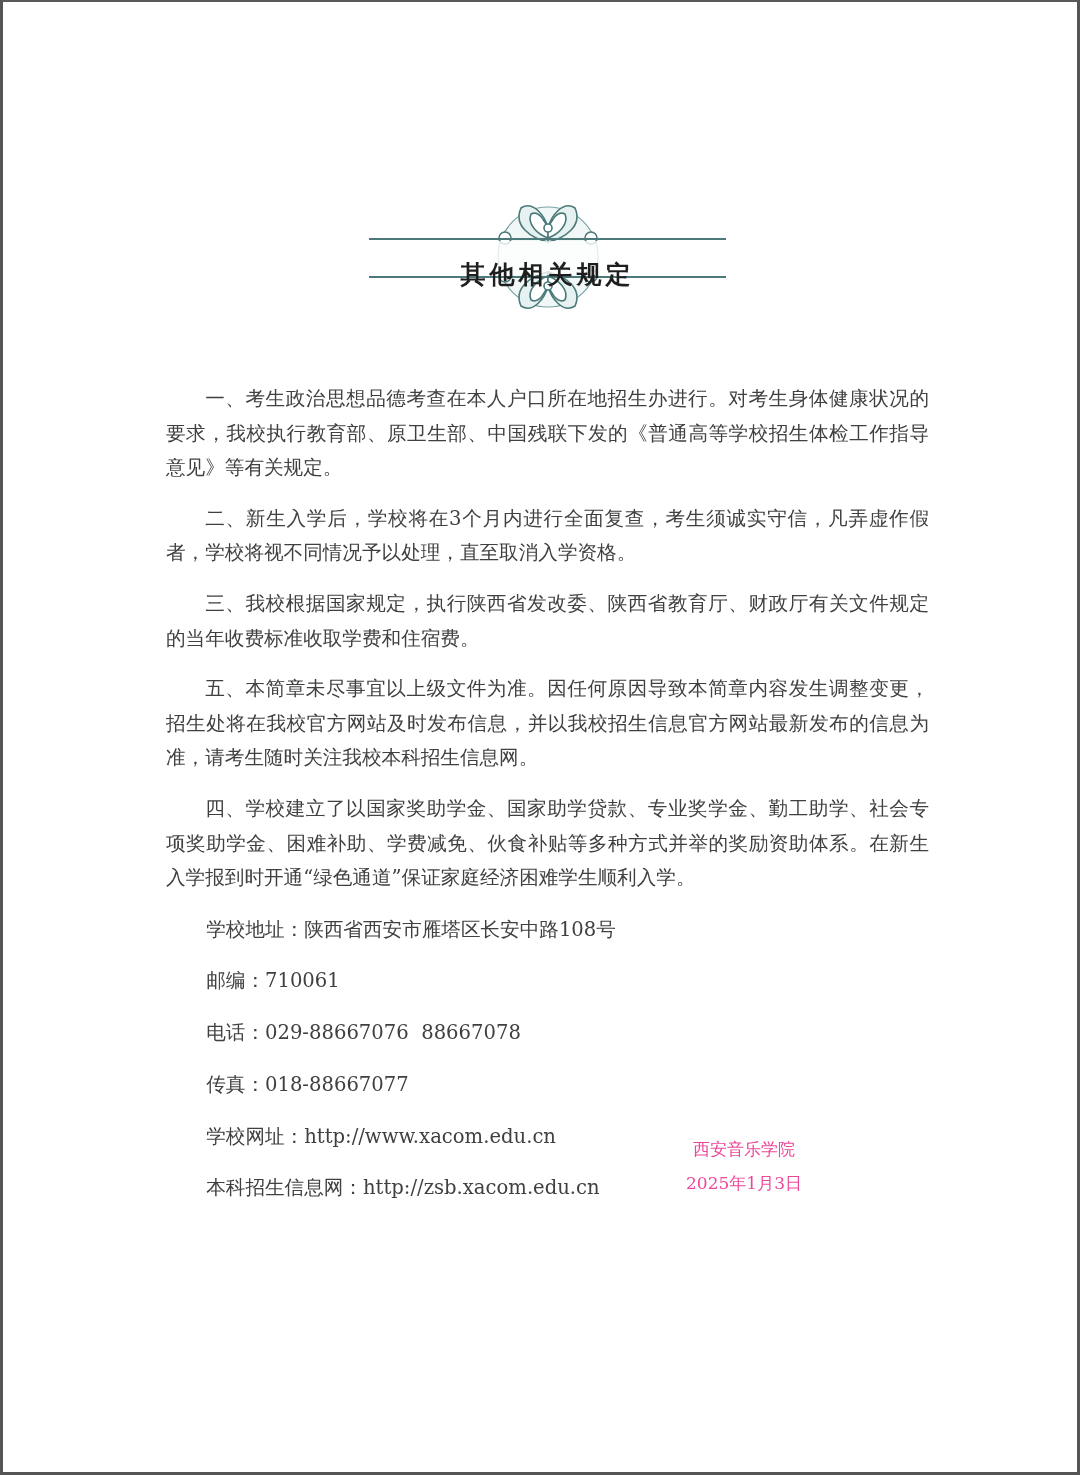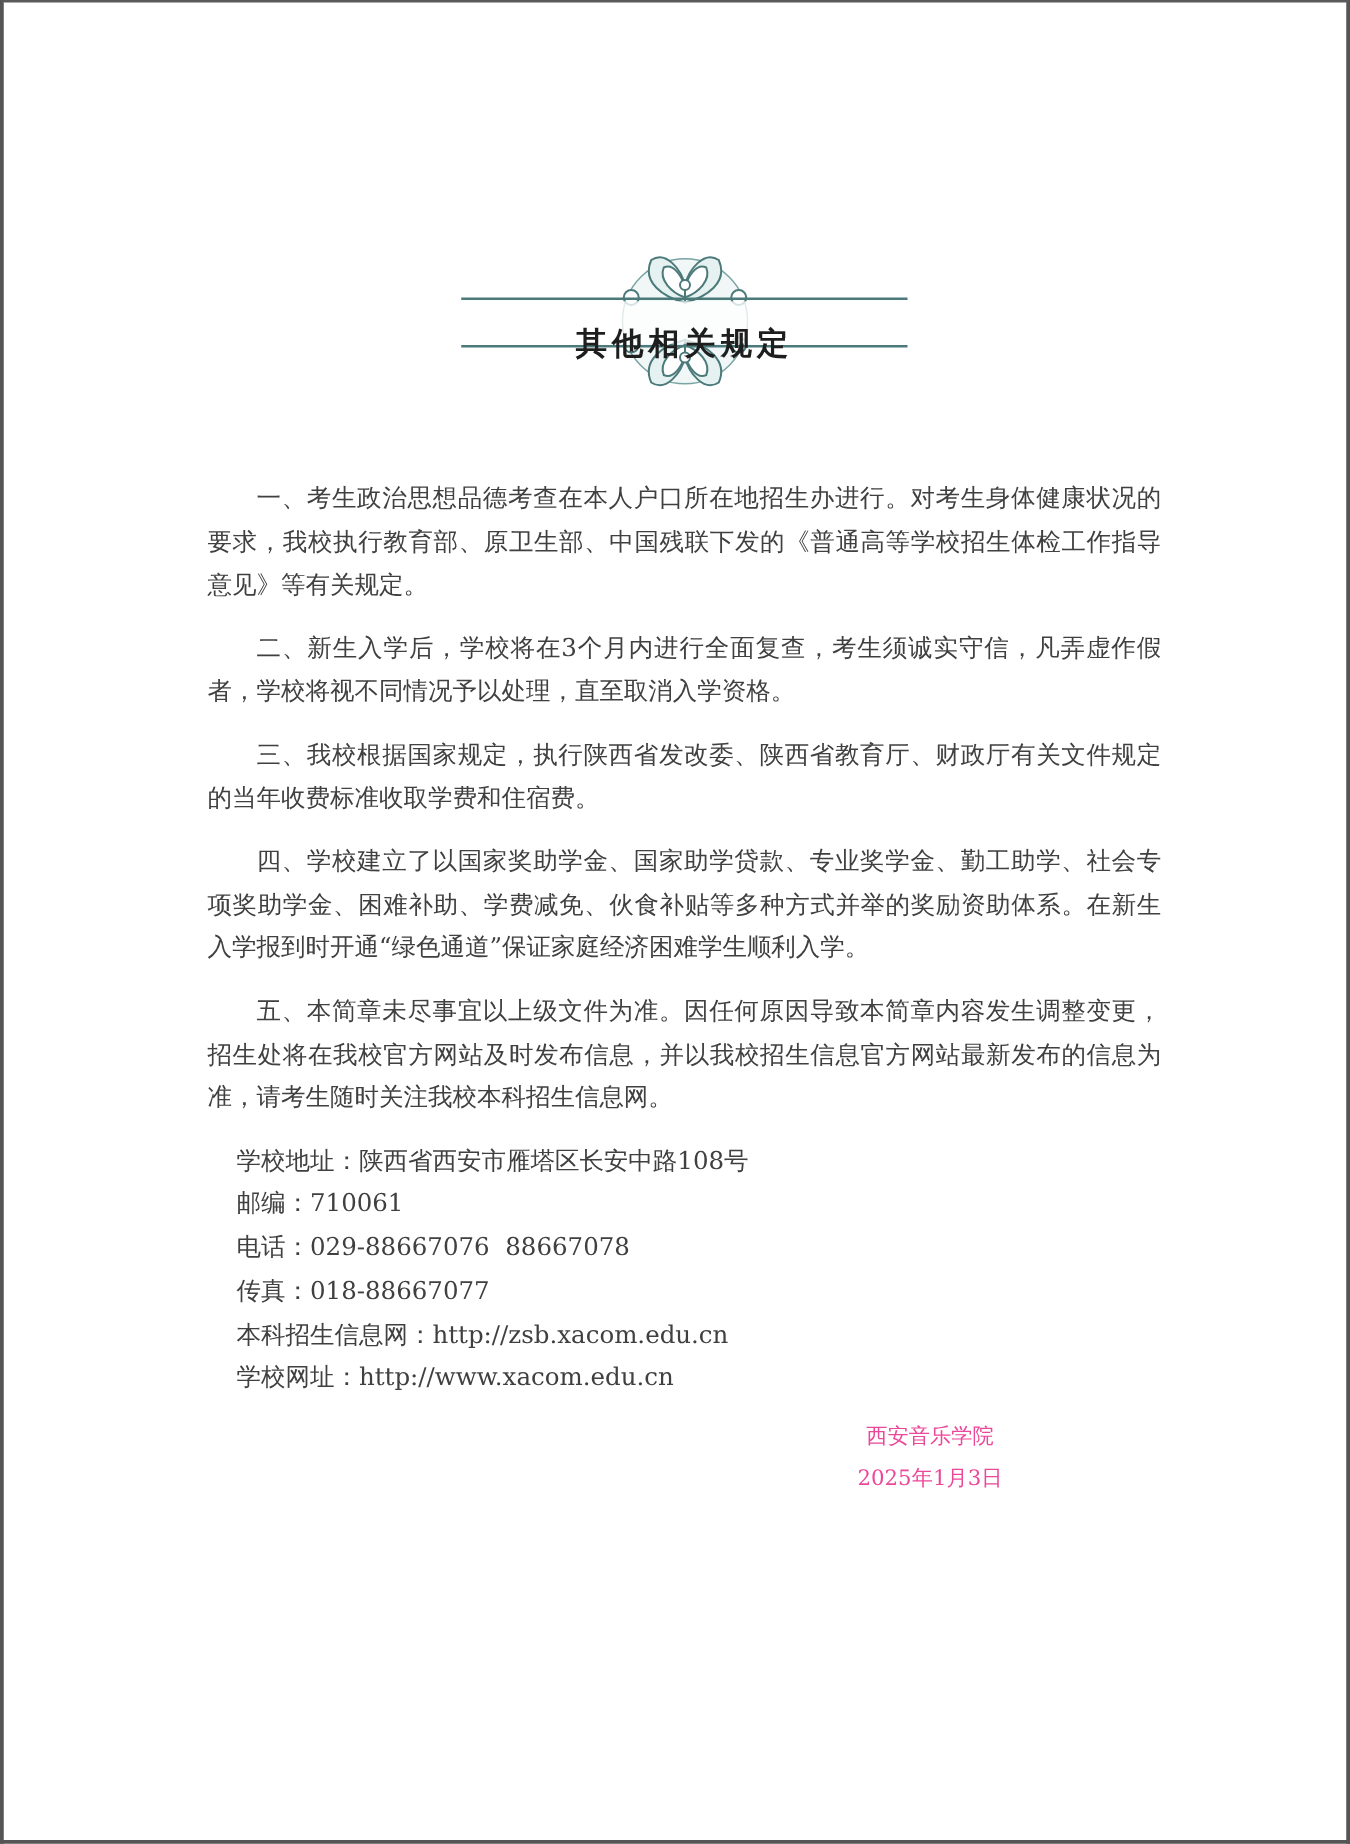--- a/index.html
+++ b/index.html
@@ -82,21 +82,21 @@
       line-height: 34.6px;
       color: #404040;
     }
     .para {
       margin: 16px;
       text-indent: 2em;
       text-align: justify;
       text-align-last: left;
     }
     .contact {
-      margin: 0;
+      margin: 17px;
       text-indent: 2em;
       line-height: 34.7px;
     }
     .contact .label { }
     .contact .value { }
     .signature {
       position: absolute;
       left: 676px;
       top: 1130px;
       width: 130px;
@@ -139,29 +139,29 @@
     <div class="rule top"></div>
     <div class="heading-band"></div>
     <div class="rule bottom"></div>
     <h1 class="heading-title">其他相关规定</h1>
   </div>
 
   <div class="content">
     <p class="para">一、考生政治思想品德考查在本人户口所在地招生办进行。对考生身体健康状况的要求，我校执行教育部、原卫生部、中国残联下发的《普通高等学校招生体检工作指导意见》等有关规定。</p>
     <p class="para">二、新生入学后，学校将在3个月内进行全面复查，考生须诚实守信，凡弄虚作假者，学校将视不同情况予以处理，直至取消入学资格。</p>
     <p class="para">三、我校根据国家规定，执行陕西省发改委、陕西省教育厅、财政厅有关文件规定的当年收费标准收取学费和住宿费。</p>
+    <p class="para">五、本简章未尽事宜以上级文件为准。因任何原因导致本简章内容发生调整变更，招生处将在我校官方网站及时发布信息，并以我校招生信息官方网站最新发布的信息为准，请考生随时关注我校本科招生信息网。</p>
     <p class="para">四、学校建立了以国家奖助学金、国家助学贷款、专业奖学金、勤工助学、社会专项奖助学金、困难补助、学费减免、伙食补贴等多种方式并举的奖励资助体系。在新生入学报到时开通“绿色通道”保证家庭经济困难学生顺利入学。</p>
-    <p class="para">五、本简章未尽事宜以上级文件为准。因任何原因导致本简章内容发生调整变更，招生处将在我校官方网站及时发布信息，并以我校招生信息官方网站最新发布的信息为准，请考生随时关注我校本科招生信息网。</p>
 
     <p class="contact"><span class="label">学校地址：</span><span class="value">陕西省西安市雁塔区长安中路108号</span></p>
     <p class="contact"><span class="label">邮编：</span><span class="value">710061</span></p>
     <p class="contact"><span class="label">电话：</span><span class="value" style="white-space:pre">029-88667076  88667078</span></p>
     <p class="contact"><span class="label">传真：</span><span class="value">018-88667077</span></p>
+    <p class="contact"><span class="label">学校网址：</span><span class="value">http://www.xacom.edu.cn</span></p>
     <p class="contact"><span class="label">本科招生信息网：</span><span class="value">http://zsb.xacom.edu.cn</span></p>
-    <p class="contact"><span class="label">学校网址：</span><span class="value">http://www.xacom.edu.cn</span></p>
   </div>
 
   <div class="signature">
     <div>西安音乐学院</div>
     <div>2025年1月3日</div>
   </div>
 
 </div>
 
 </body></html>

